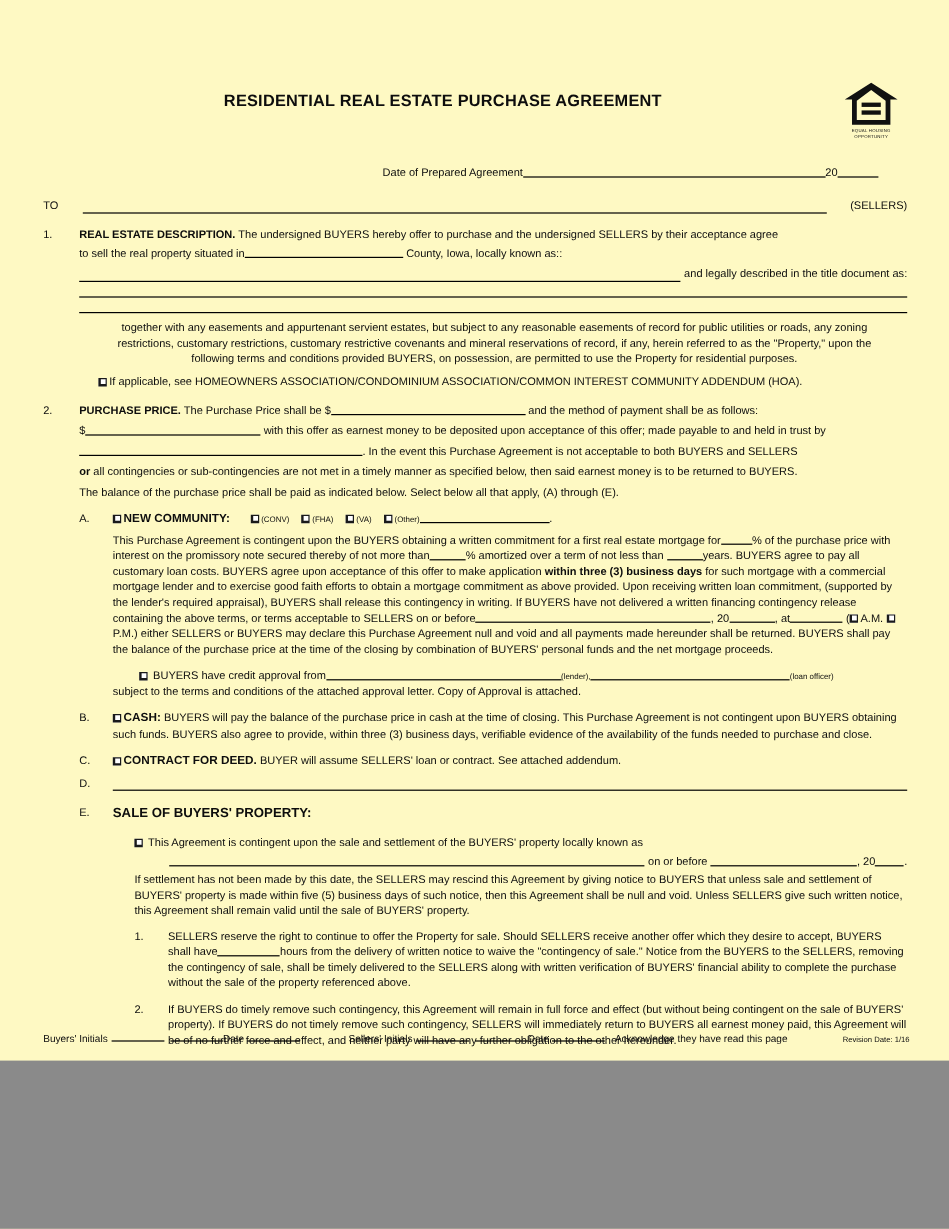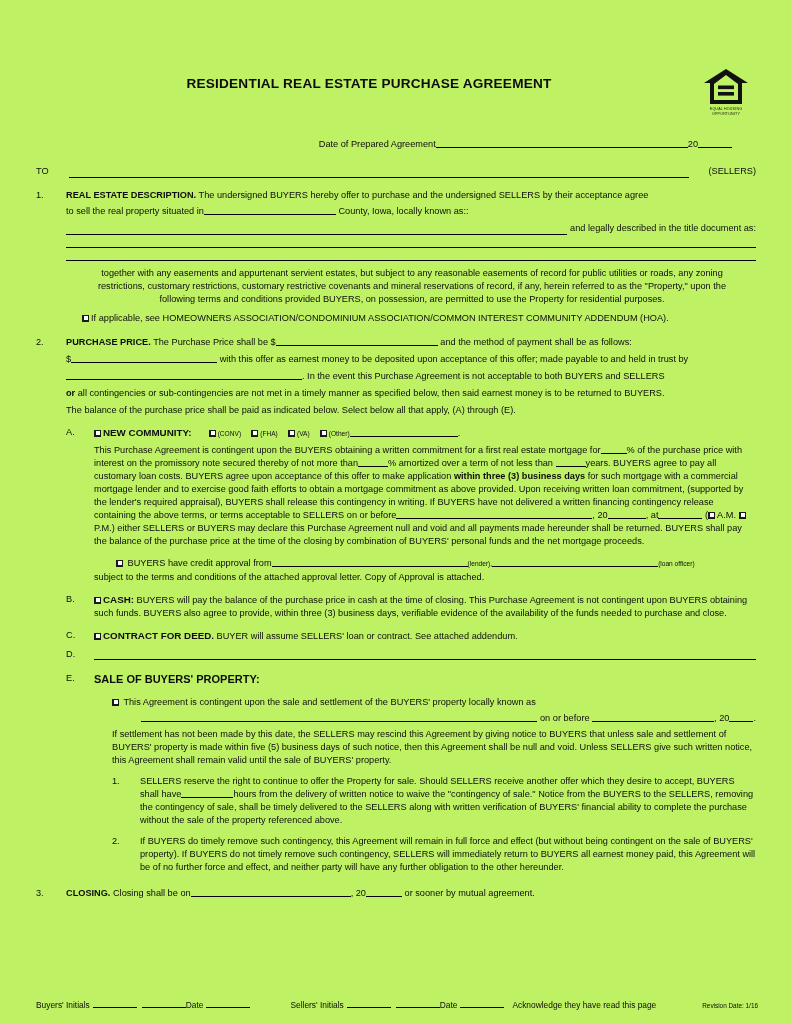--- a/index.html
+++ b/index.html
@@ -3,22 +3,22 @@
 <meta charset="utf-8">
 <style>
   html, body {
     margin: 0;
     padding: 0;
     background: #8a8a8a;
   }
   .page {
     position: relative;
     width: 791px;
-    height: 1024px;
-    background: #bef264;
+    height: 884px;
+    background: #fef9c3;
     margin: 0 auto;
     font-family: "Liberation Sans", sans-serif;
     color: #0d0d0d;
     font-size: 9.2px;
     line-height: 1.42;
     overflow: hidden;
     box-sizing: border-box;
   }
   .content {
     position: absolute;

